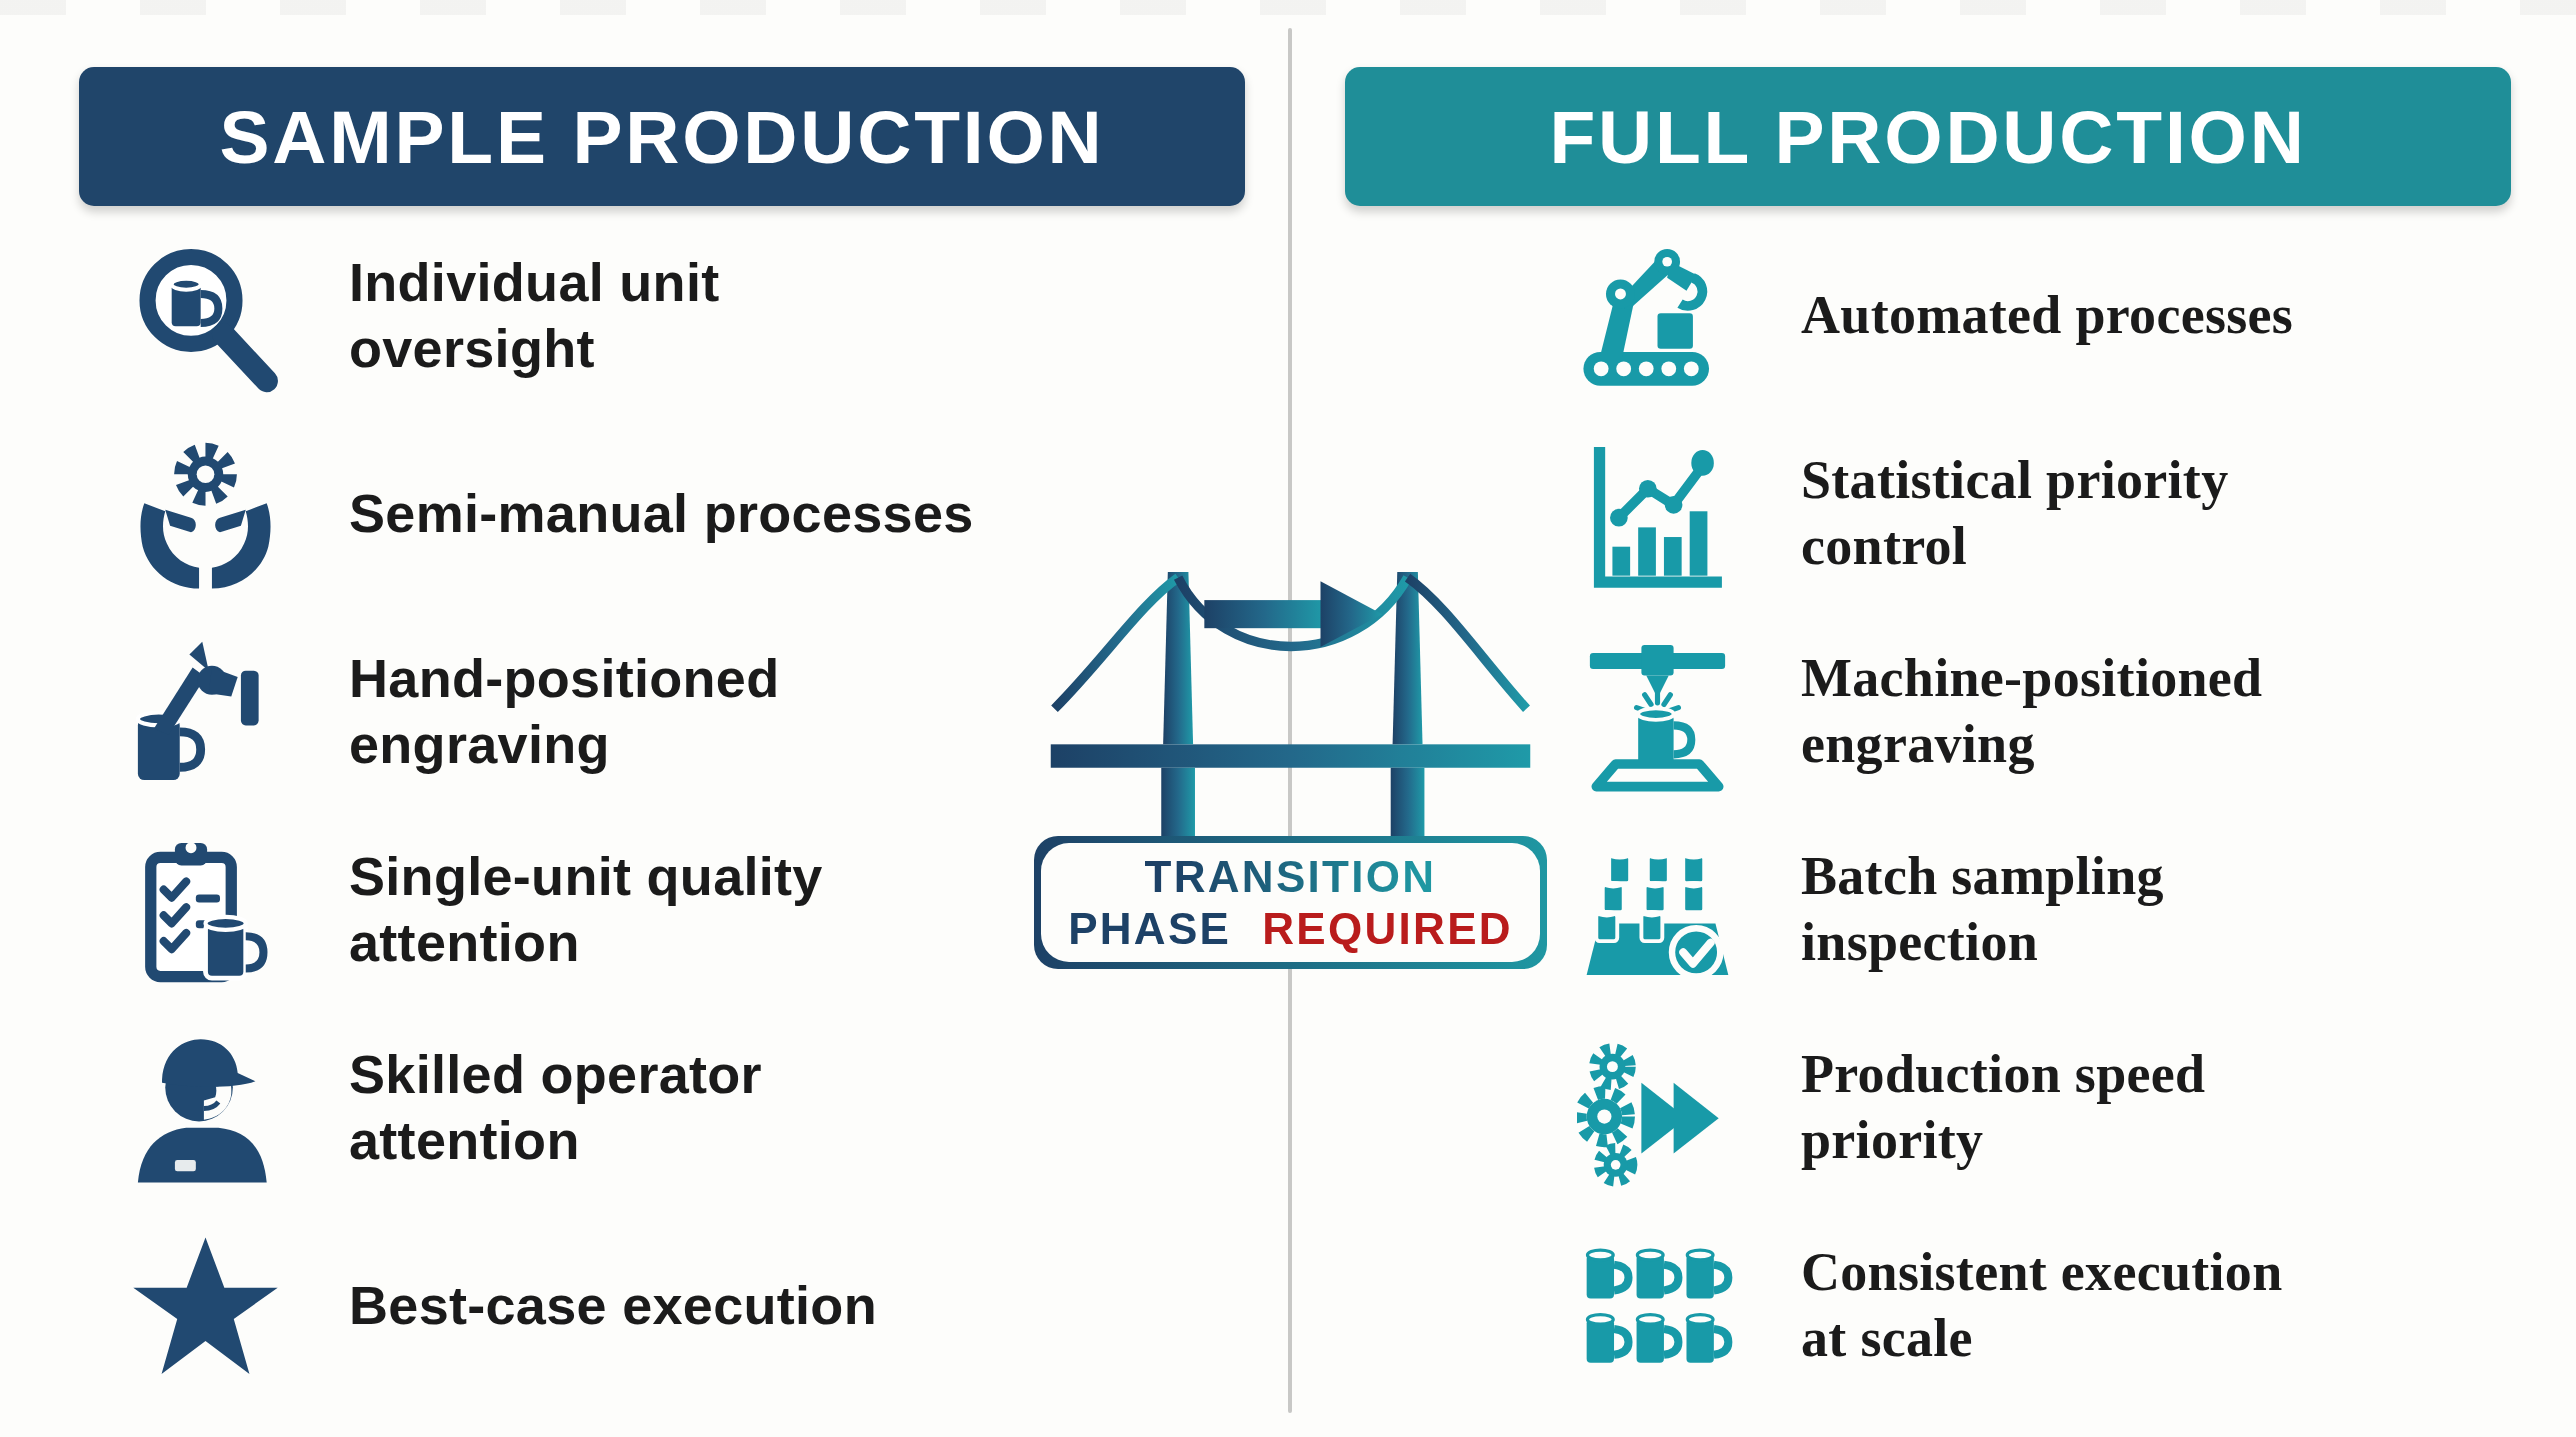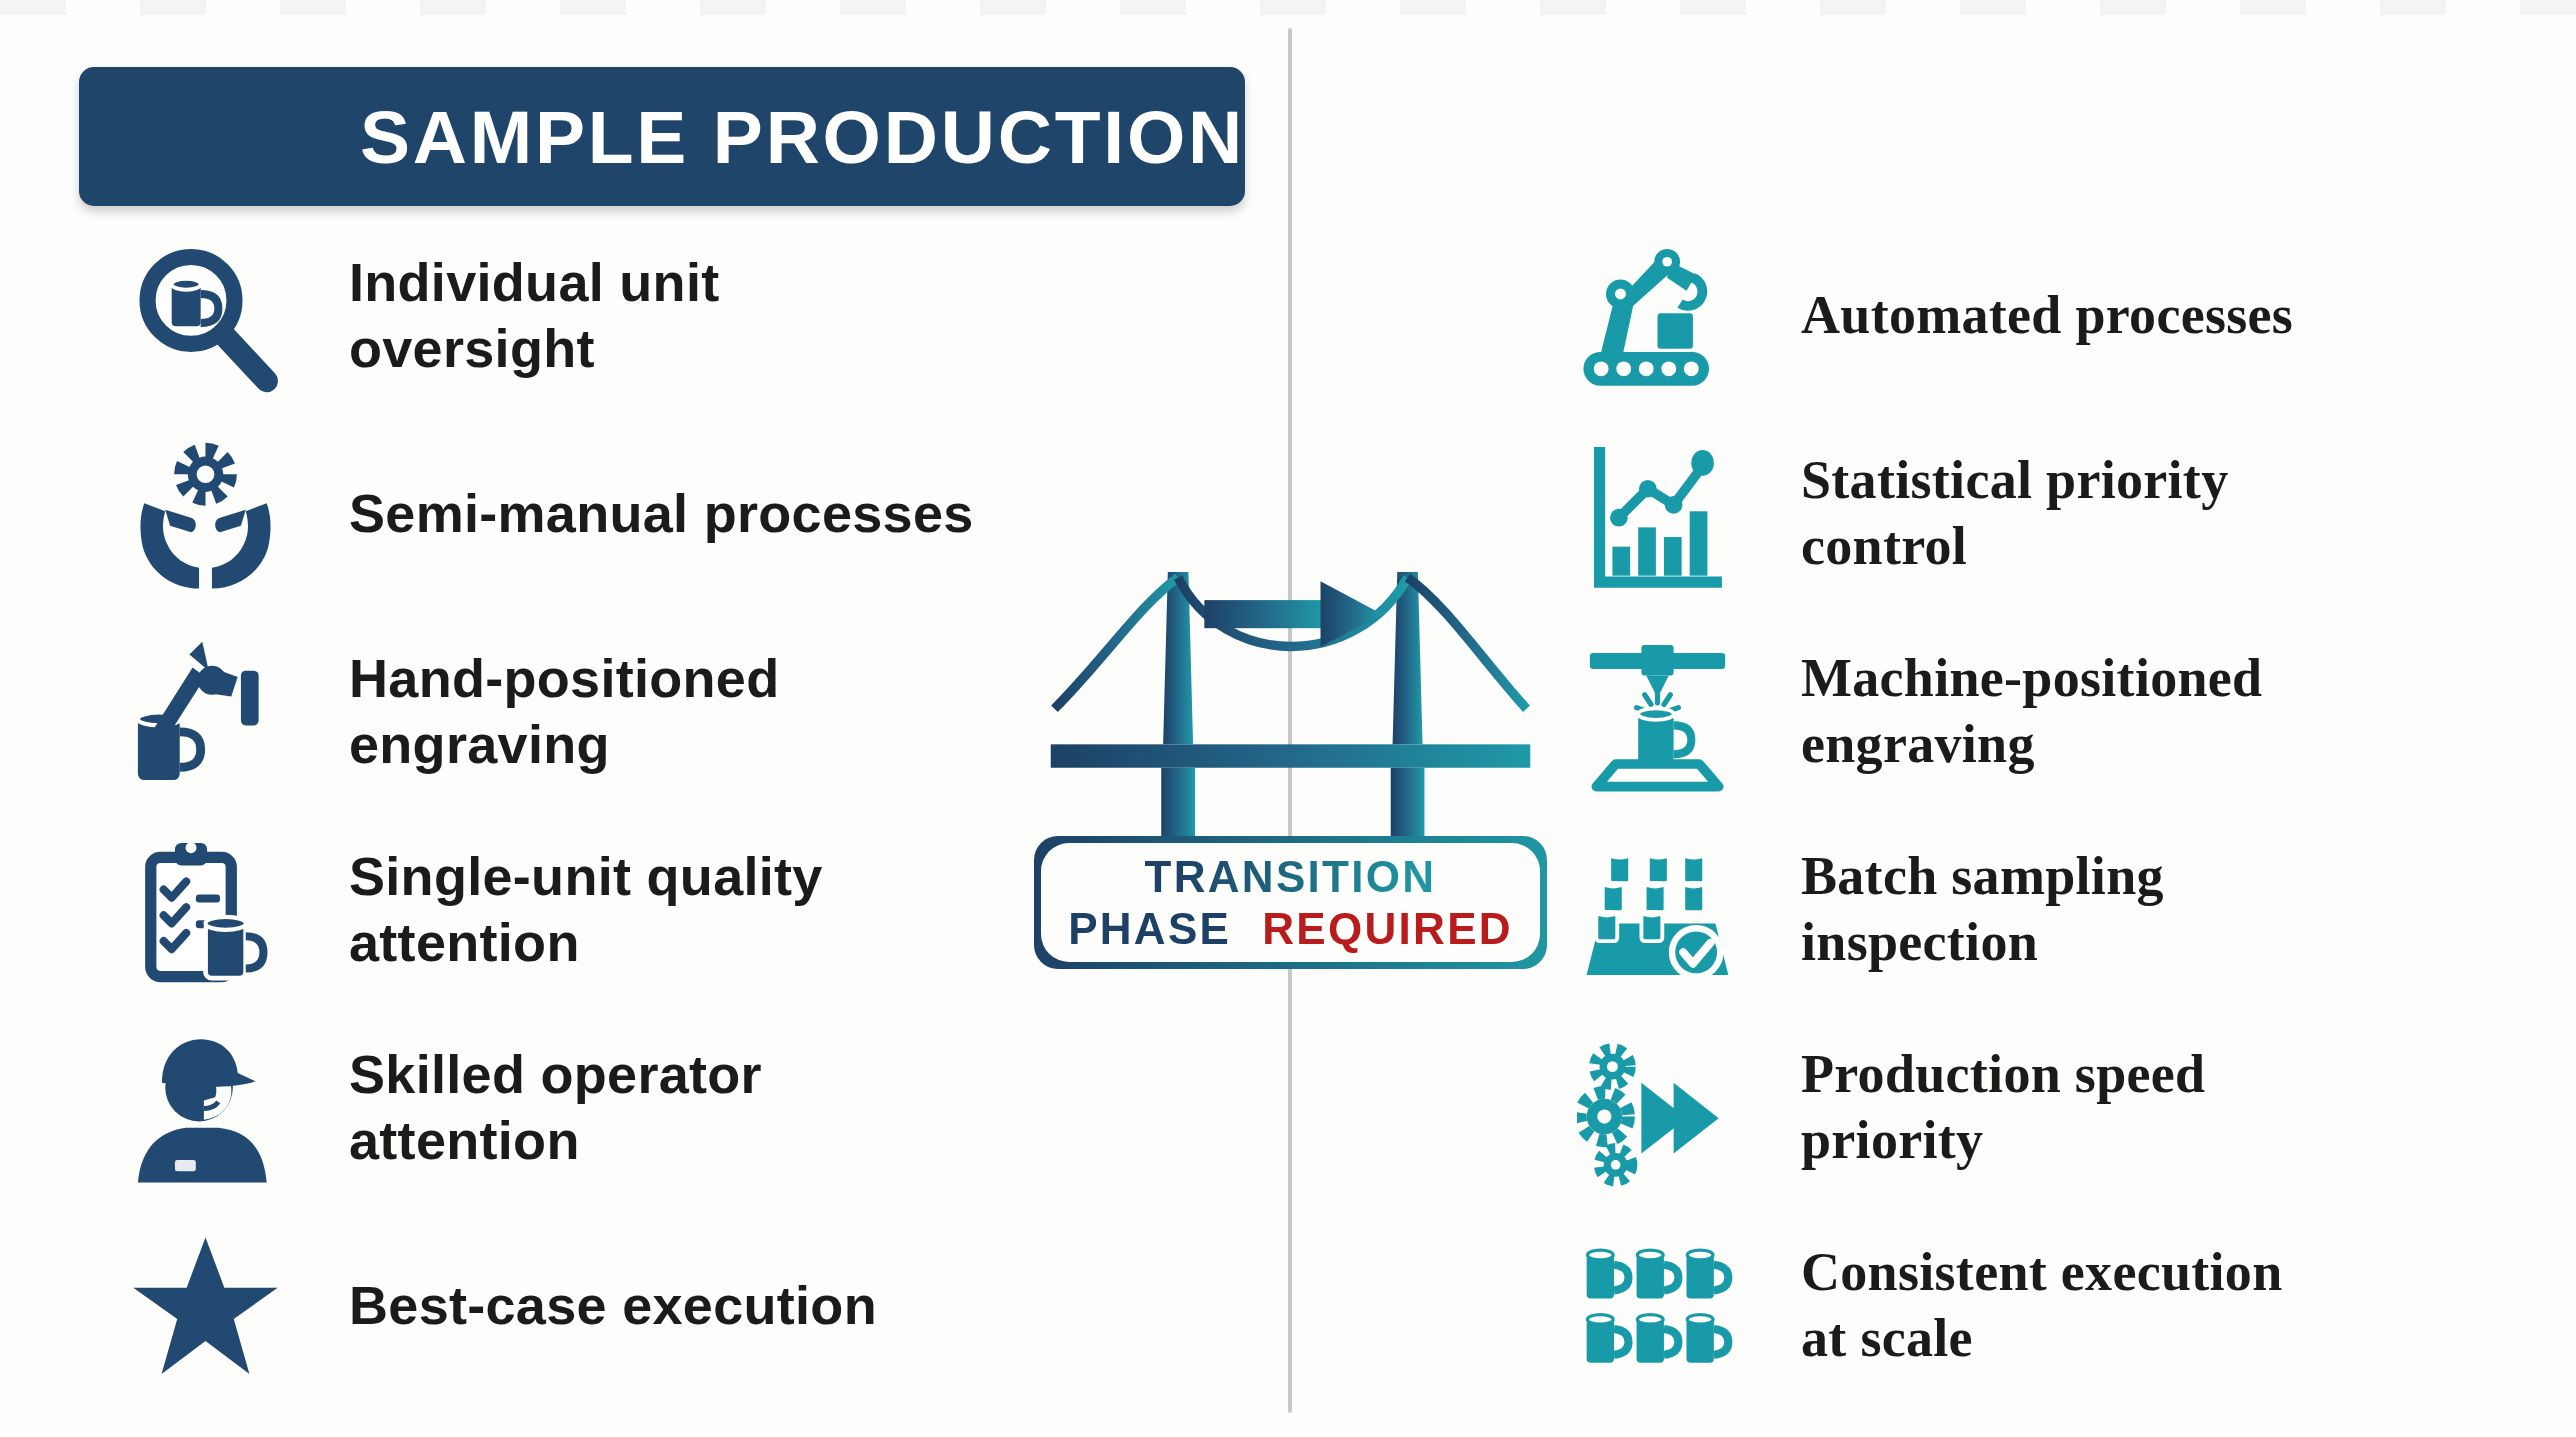--- a/index.html
+++ b/index.html
@@ -8,21 +8,21 @@
     background:#fdfdfb;
     font-family:"Liberation Sans", sans-serif;
     color:#1b1b1b;
   }
   .top-strip{
     position:absolute;left:0;top:0;width:2576px;height:15px;
     background:repeating-linear-gradient(90deg, rgba(60,60,60,0.05) 0 66px, rgba(0,0,0,0) 66px 140px);
   }
   .header{
     position:absolute;top:67px;height:139px;width:1166px;
-    border-radius:15px;display:flex;align-items:center;justify-content:flex-end;
+    border-radius:15px;display:flex;align-items:center;justify-content:center;
     box-shadow:0 5.6px 9.4px rgba(0,0,0,0.18);
   }
   .header.left{left:79px;background:#20456a;}
   .header.right{left:1345px;background:#1f8e98;}
   .header-label{
     color:#ffffff;font-size:75px;font-weight:700;letter-spacing:2.8px;
   }
   .divider{
     position:absolute;left:1288px;top:28px;width:3.7px;height:1385px;
     background:#c8c8c6;border-radius:1.9px;
@@ -57,20 +57,23 @@
 </style>
 </head>
 <body>
 
 <div class="canvas">
 
   <div class="top-strip"></div>
 
   <div class="header left">
     <span class="header-label">SAMPLE PRODUCTION</span>
+  </div>
+  <div class="header right">
+    <span class="header-label">FULL PRODUCTION</span>
   </div>
 
   <div class="divider"></div>
 
   <div class="column left">
 
     <div class="row">
       <div class="icon-cell">
         <svg width="161" height="161" viewBox="0 0 100 100">
           <circle cx="41" cy="40" r="27" fill="#fff" stroke="#214971" stroke-width="10"></circle>

